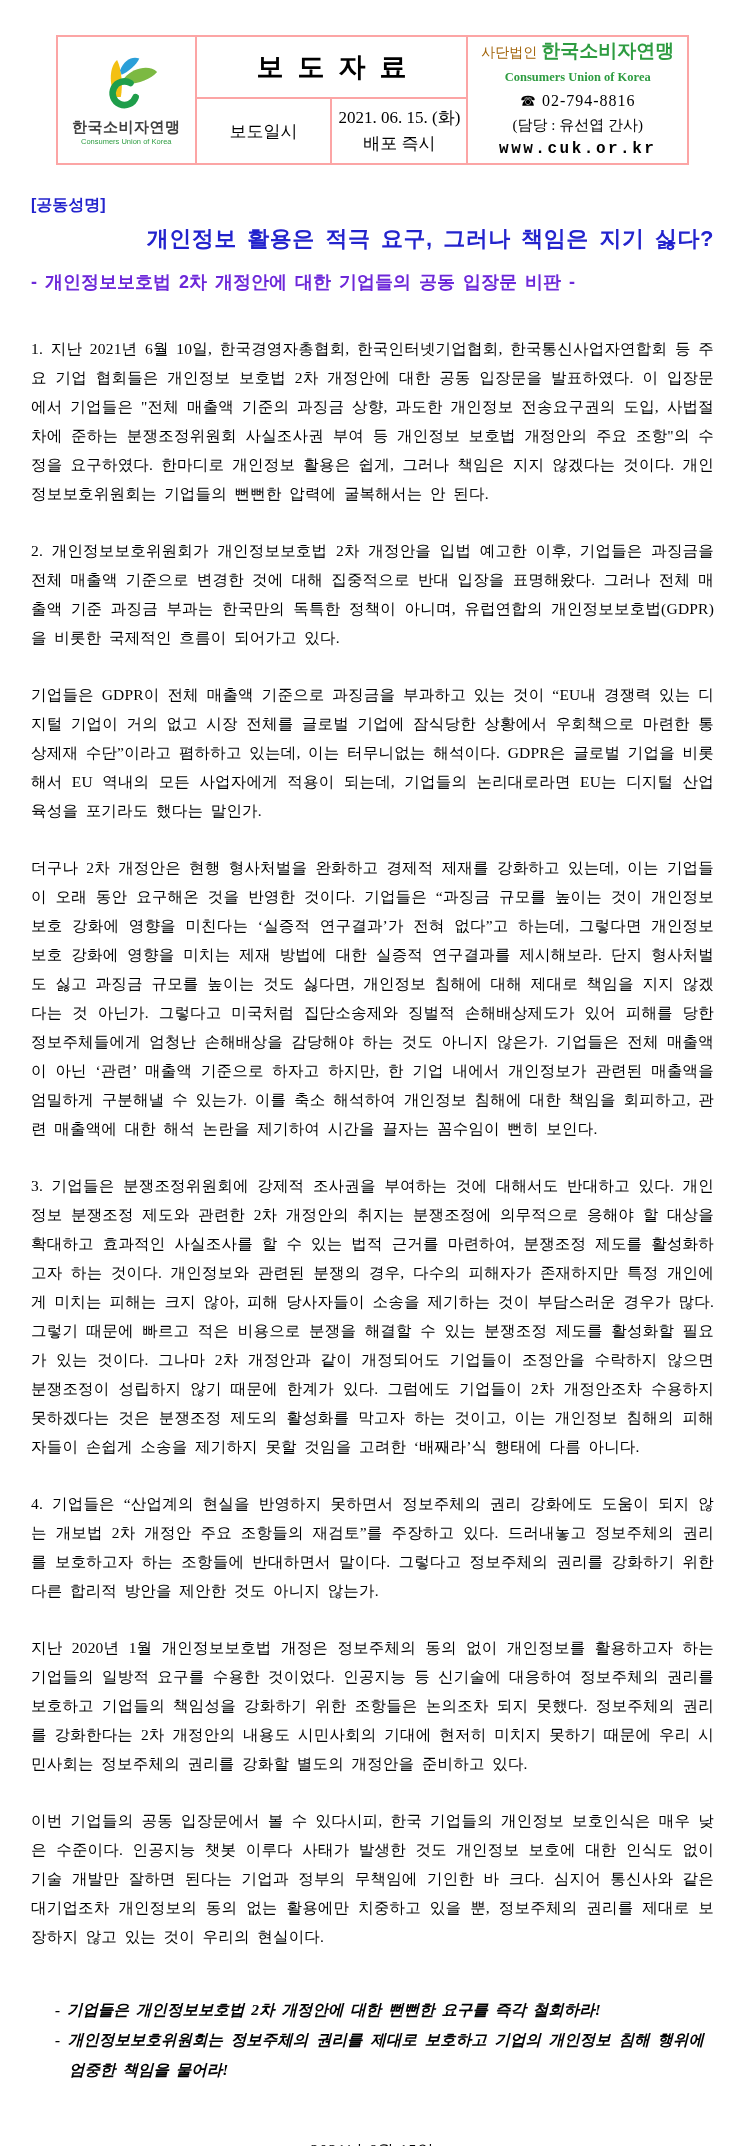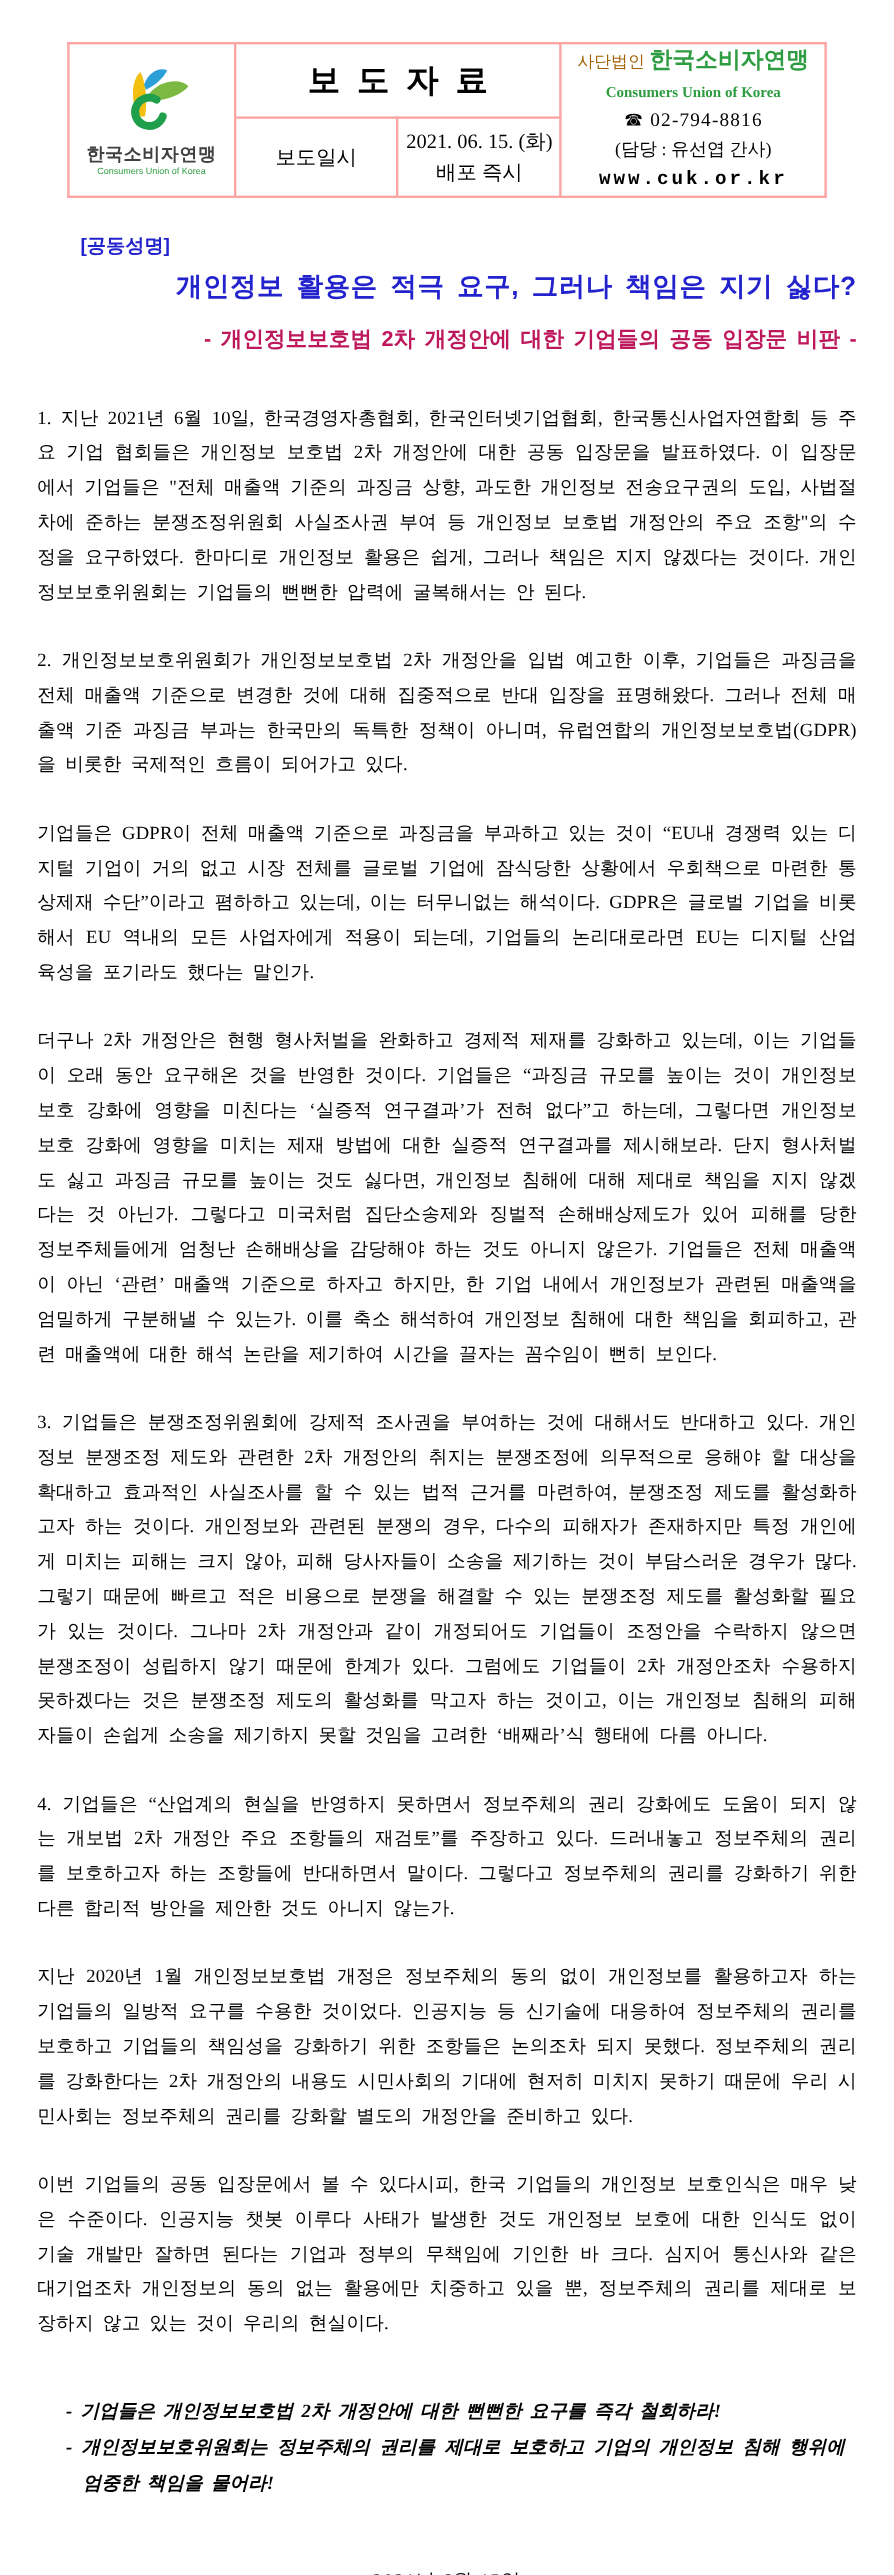--- a/index.html
+++ b/index.html
@@ -29,26 +29,26 @@
   .org-cell { line-height:24px; }
   .org-name { color:#2e9c41; font-weight:bold; font-size:19px; }
   .org-prefix { color:#a16207; font-weight:normal; font-size:14px; }
   .org-en { color:#2e9c41; font-size:12.5px; font-weight:bold; }
   .org-phone { font-size:16px; letter-spacing:1px; }
   .org-contact { font-size:15px; }
   .org-site { font-size:16px; letter-spacing:2.5px; font-weight:bold;
               font-family:"Liberation Mono","DejaVu Sans Mono",monospace; }
   
   .title-block { margin-top:30px; }
-  .title-tag { color:#2323cd; font-weight:bold; font-size:16px; margin-left:36px;
+  .title-tag { color:#2323cd; font-weight:bold; font-size:16px; 
                font-family:"Liberation Sans","DejaVu Sans",sans-serif; }
   .title-main { color:#2323cd; font-weight:bold; font-size:22px; text-align:right;
                 margin-top:8px; word-spacing:4px; letter-spacing:0.5px;
                 font-family:"Liberation Sans","DejaVu Sans",sans-serif; }
-  .title-sub { color:#be185d; font-weight:bold; font-size:18px; text-align:right; margin-top:16px;
+  .title-sub { color:#6d28d9; font-weight:bold; font-size:18px; text-align:left; margin-top:16px;
                word-spacing:3px; font-family:"Liberation Sans","DejaVu Sans",sans-serif; }
   
   .body-text { margin-top:40px; }
   .body-text p { font-size:15.5px; line-height:29px; text-align:justify;
                  word-spacing:3.5px; letter-spacing:0.2px; margin:28px 0; }
   
   .demands { margin-top:44px; padding-left:24px; padding-right:10px;font-style:italic; }
   .demand { font-size:15.5px; font-weight:bold; line-height:30px;
             padding-left:14px; text-indent:-14px; text-align:justify; word-spacing:3px; }
   

